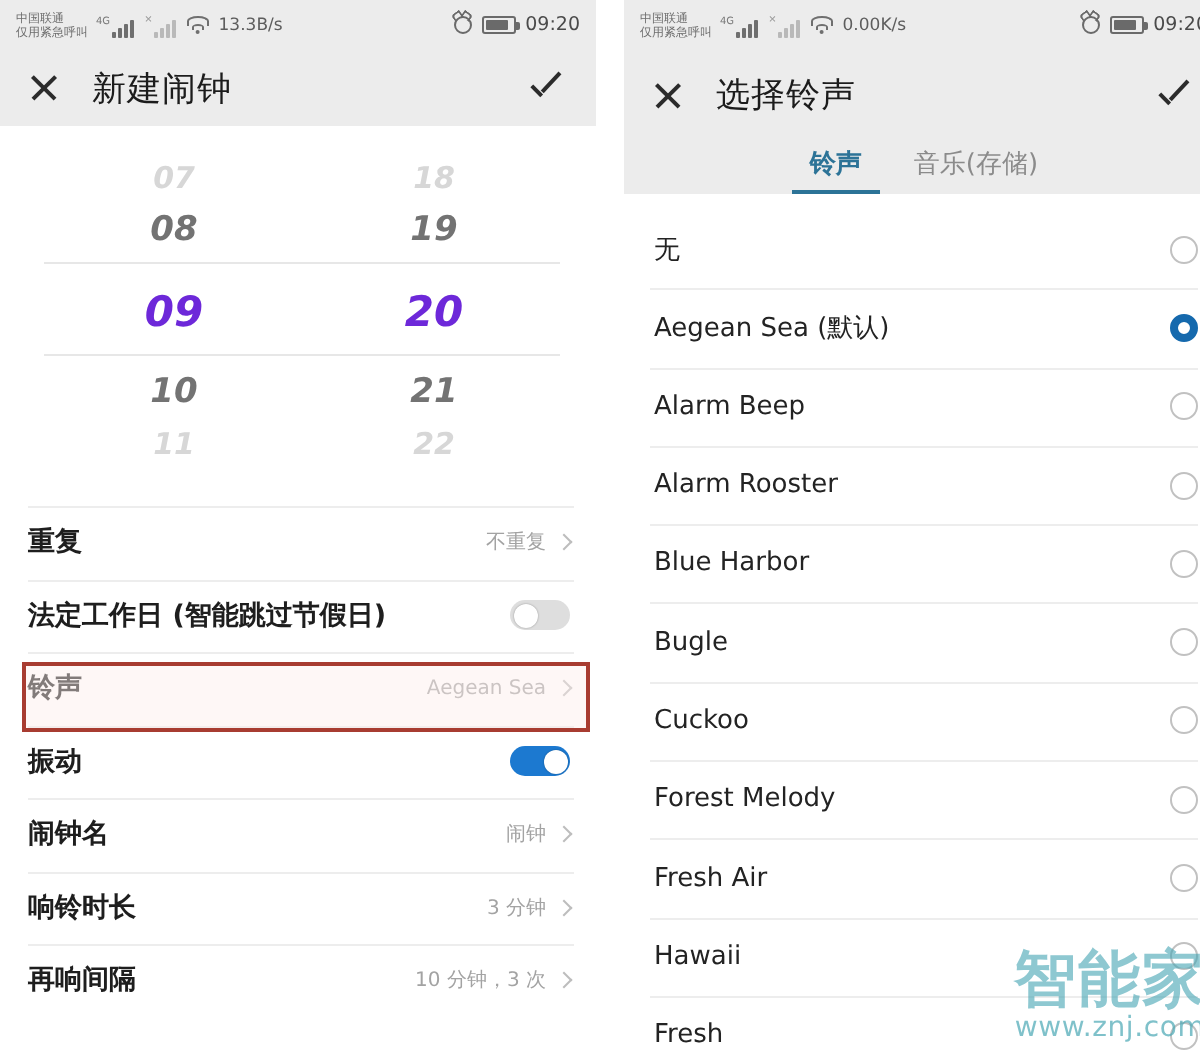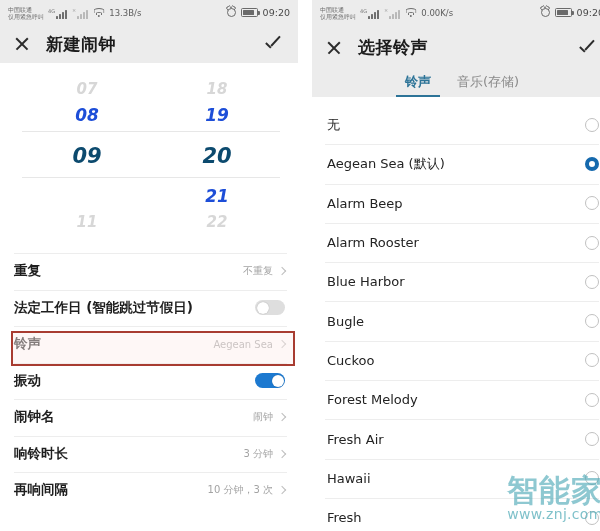--- a/index.html
+++ b/index.html
@@ -49,37 +49,37 @@
   .clock { margin-left:5px; font-size:9.5px; color:#4a4a4a; }
 
   
   .titlebar { background:#ececec; display:flex; align-items:center; padding:0 14px; }
   .left  .titlebar { height:38px; }
   .right .titlebar { height:45px;justify-content:flex-end; }
   .ico-close { width:16px; height:16px; position:relative; flex:0 0 auto; }
   .ico-close:before,.ico-close:after{ content:""; position:absolute; left:0; top:7px;
        width:16px; height:1.6px; background:#2b2b2b; }
   .ico-close:before{ transform:rotate(45deg);} .ico-close:after{ transform:rotate(-45deg);}
-  .ttl { margin-left:16px; font-size:17px; color:#1c1c1c; font-weight:bold; letter-spacing:0.5px;}
+  .ttl { margin-left:16px; font-size:17px; color:#1c1c1c; font-weight:normal; letter-spacing:0.5px;}
   .ico-check { margin-left:auto; width:19px; height:14px; position:relative; }
   .ico-check:before{ content:""; position:absolute; left:1px; top:5px; width:7px; height:1.7px;
        background:#2b2b2b; transform:rotate(45deg); transform-origin:left center;}
   .ico-check:after { content:""; position:absolute; left:6px; top:8px; width:13px; height:1.7px;
        background:#2b2b2b; transform:rotate(-47deg); transform-origin:left center;}
 
   
   .timepicker { position:relative; height:190px; background:#ffffff; }
   .tp-line { position:absolute; left:22px; right:18px; height:1px; background:#e7e7e7; }
   .tp-col { position:absolute; width:130px; top:0; bottom:0; }
   .tp-col.h { left:22px; }  .tp-col.m { left:152px; }
   .tp-val { position:absolute; width:100%; text-align:center; transform:translateY(-50%);
             font-weight:bold;font-style:italic; }
   .tp-far  { font-size:15px; color:#d7d7d7; }
-  .tp-near { font-size:17px; color:#1d4ed8; }
-  .tp-sel  { font-size:21px; color:#0c4a6e; }
+  .tp-near { font-size:17px; color:#737373; }
+  .tp-sel  { font-size:21px; color:#6d28d9; }
 
   
   .settings { position:relative;text-align:right; }
   .srow { position:relative; height:36.5px; display:flex; align-items:center;
           padding:0 13px 0 14px; }
   .srow:before{ content:""; position:absolute; left:14px; right:11px; top:0; height:1px;
           background:#ededed; }
   .slabel { font-size:13.5px; color:#1e1e1e; font-weight:bold; }
   .sright { margin-left:auto; display:flex; align-items:center; }
   .svalue { font-size:10px; color:#a3a3a3; }
@@ -175,20 +175,21 @@
     </div>
 
     <div class="timepicker">
       <div class="tp-line" style="top:68px"></div>
       <div class="tp-line" style="top:114px"></div>
 
       <div class="tp-col h">
         <div class="tp-val tp-far" style="top:26px">07</div>
         <div class="tp-val tp-near" style="top:52px">08</div>
         <div class="tp-val tp-sel" style="top:93px">09</div>
+        <div class="tp-val tp-near" style="top:133px">10</div>
         <div class="tp-val tp-far" style="top:159px">11</div>
       </div>
 
       <div class="tp-col m">
         <div class="tp-val tp-far" style="top:26px">18</div>
         <div class="tp-val tp-near" style="top:52px">19</div>
         <div class="tp-val tp-sel" style="top:93px">20</div>
         <div class="tp-val tp-near" style="top:133px">21</div>
         <div class="tp-val tp-far" style="top:159px">22</div>
       </div>

